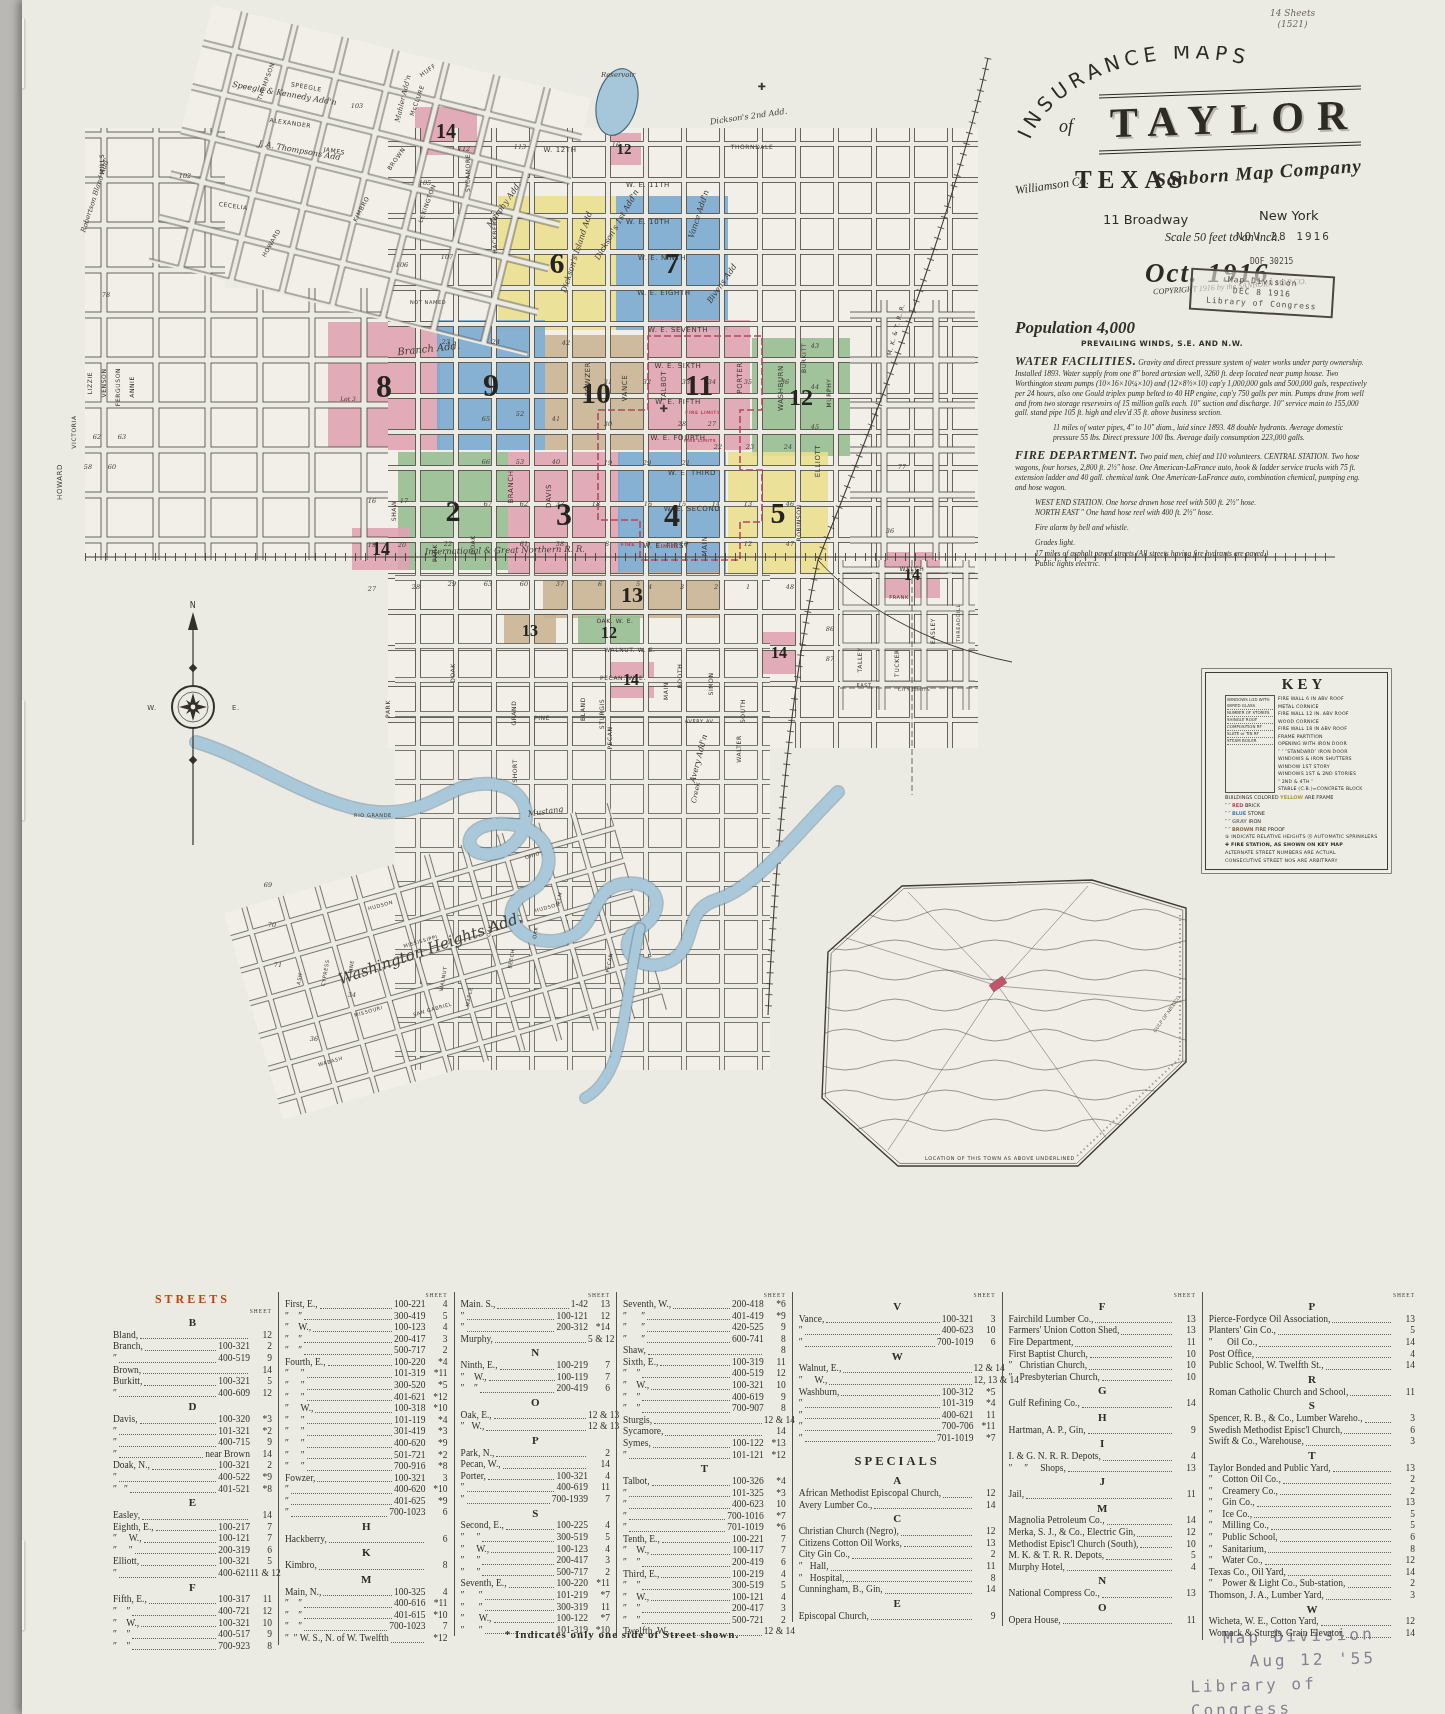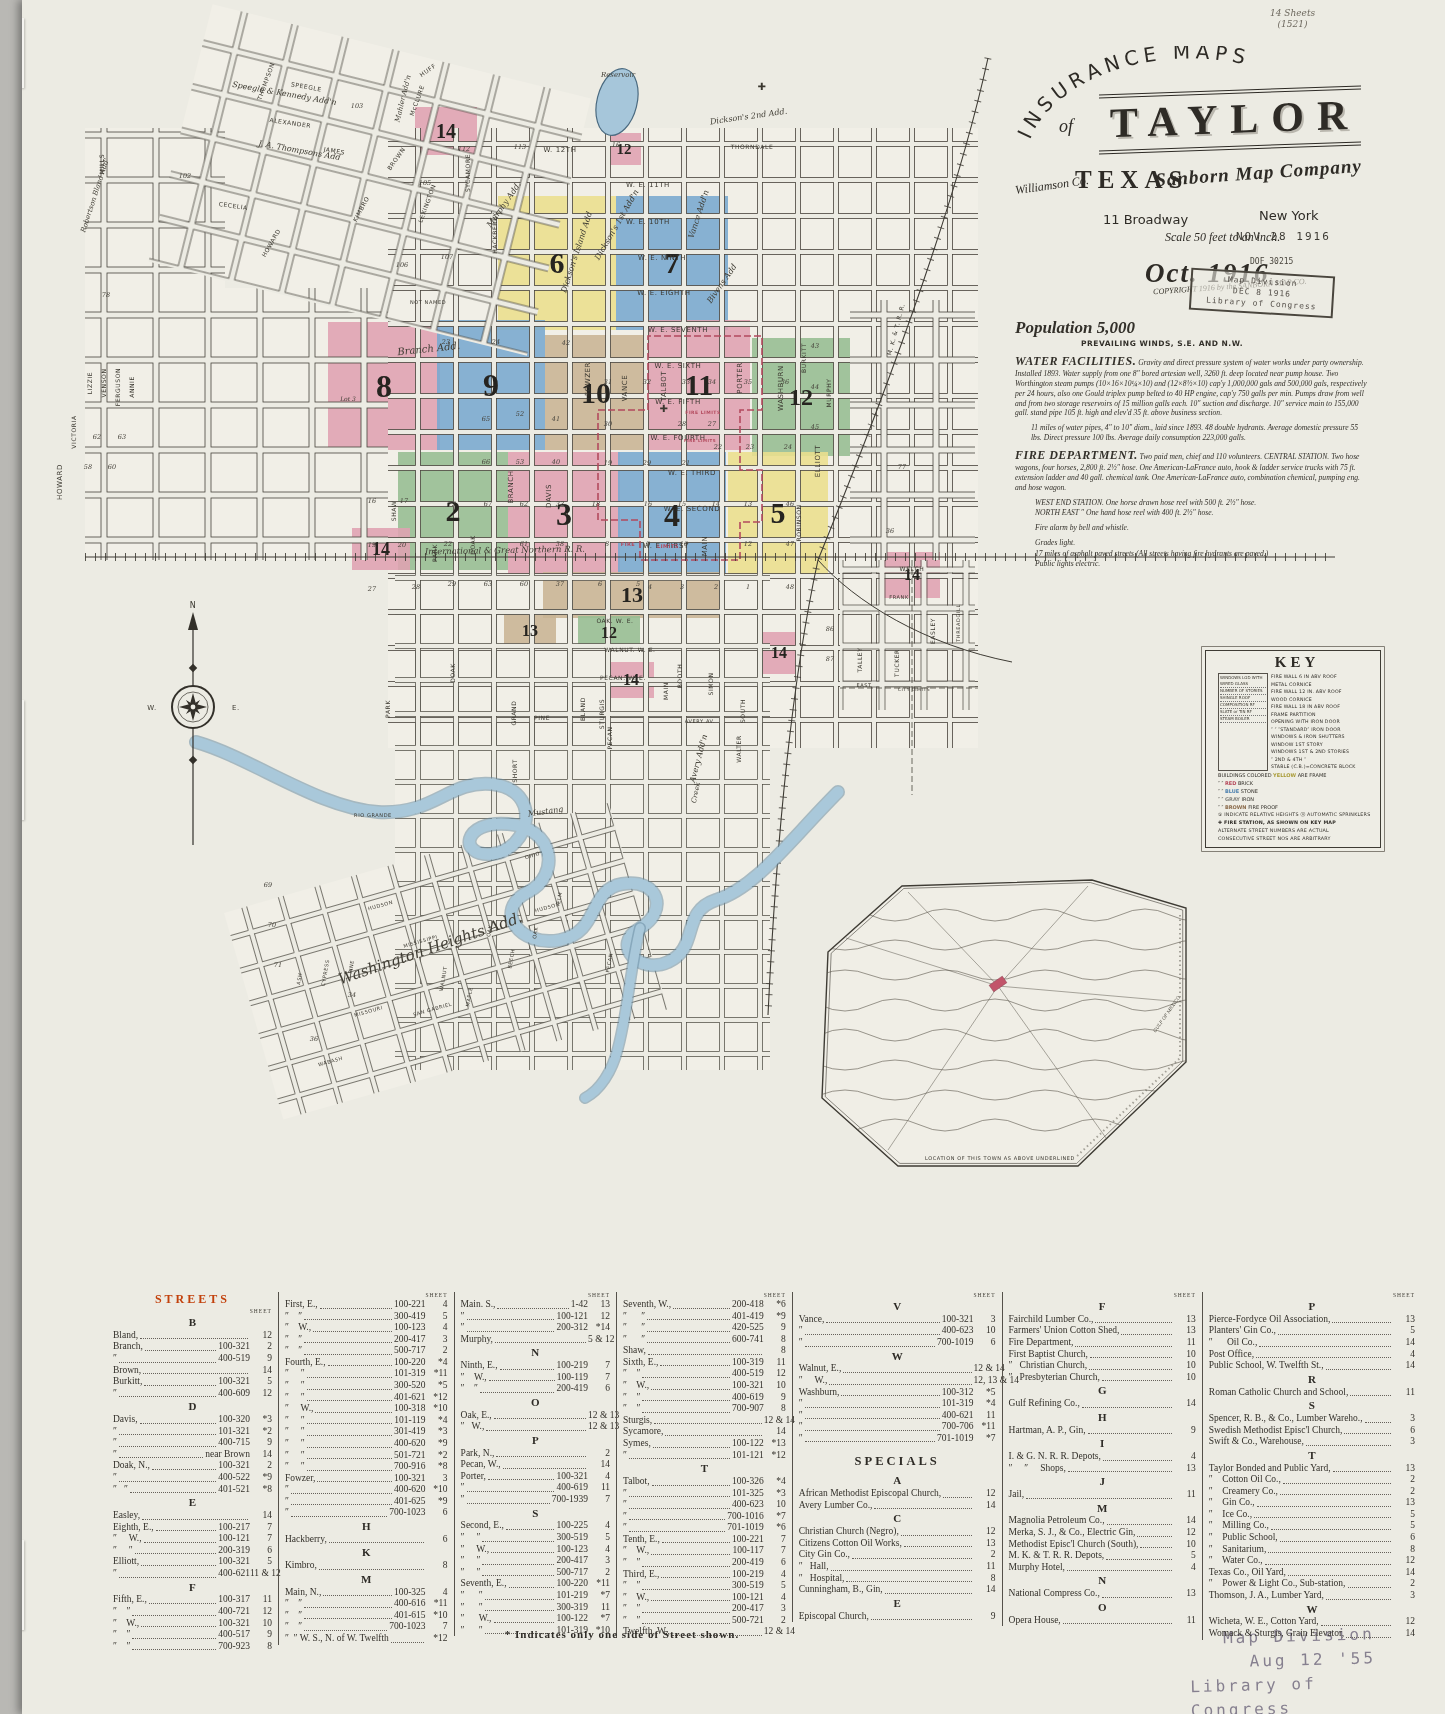--- a/index.html
+++ b/index.html
@@ -31,25 +31,25 @@
   .stamp-box{left:1168px;top:272px;width:132px;border:2px solid #4a463e;padding:2px 4px;transform:rotate(3.5deg);color:#55504a;text-align:center;background:rgba(236,235,227,.6);}
   .stamp-box div{font:8px "DejaVu Sans Mono",monospace;line-height:1.4;letter-spacing:1px;}
   .stamp-purple{left:1168px;top:1624px;width:240px;color:#7c7587;transform:rotate(-1.5deg);opacity:.9;}
   .stamp-purple div{font:16px "DejaVu Sans Mono",monospace;letter-spacing:3px;line-height:1.5;}
   
   .info{left:993px;top:318px;width:352px;color:#33302a;}
   .pop{font:italic 17px "Liberation Serif",serif;font-weight:bold;}
   .winds{font:bold 7.5px "DejaVu Sans",sans-serif;letter-spacing:.5px;margin:1px 0 6px 38px;padding-left:28px;}
   .para{margin:0 0 5px 0;font:italic 7.6px "Liberation Serif",serif;line-height:1.3;}
   .para .ptitle{font:bold italic 12px "Liberation Serif",serif;letter-spacing:.5px;}
-  .ind1{margin-left:16px;}
+  .ind1{margin-left:38px;}
   .note{font:italic 7.6px "Liberation Serif",serif;line-height:1.35;margin-left:20px;}
   .notegap{margin-top:5px;}
   
-  .keybox{left:1183px;top:650px;width:158px;border:1.5px solid #3e3b34;background:#eeede5;padding:3px 4px 4px 12px;box-shadow:0 0 0 3px #eeede5, 0 0 0 3.8px #6a665c;}
+  .keybox{left:1183px;top:672px;width:158px;border:1.5px solid #3e3b34;background:#eeede5;padding:3px 4px 4px 19px;box-shadow:0 0 0 3px #eeede5, 0 0 0 3.8px #6a665c;}
   .keybox h3{margin:0 0 2px 0;text-align:center;font:bold 15px "Liberation Serif",serif;letter-spacing:4px;color:#2e2b26;}
   .keyflex{display:flex;}
   .keyleft{width:46px;border:.8px solid #55514a;margin-right:3px;padding:1px;}
   .keyleft div{font:4px "DejaVu Sans",sans-serif;color:#3a372f;line-height:1.5;border-bottom:.5px dotted #777;}
   .keylines{flex:1;}
   .keylines div{font:4.7px "DejaVu Sans",sans-serif;color:#33302a;line-height:1.6;letter-spacing:.2px;}
   .keycolor div{font:5px "DejaVu Sans",sans-serif;line-height:1.6;color:#33302a;}
   .keycolor b{font-weight:bold;}
   .keybottom div{font:4.8px "DejaVu Sans",sans-serif;line-height:1.7;color:#33302a;letter-spacing:.2px;}
   .keybottom .fs{color:#2e2b26;font-weight:bold;}
@@ -478,21 +478,21 @@
       <div>DEC 8 1916</div>
       <div>Library of Congress</div>
   </div>
   <div class="abs stamp-purple">
     <div style="margin-left:34px">Map Division</div>
     <div style="margin-left:60px">Aug 12 '55</div>
     <div>Library of Congress</div>
   </div>
 
   <div class="abs info">
-    <div class="pop">Population 5,000</div>
+    <div class="pop">Population 4,000</div>
     <div class="winds">PREVAILING WINDS, S.E. AND N.W.</div>
     <p class="para"><span class="ptitle">WATER FACILITIES.</span> <span>Gravity and direct pressure system of water works under party ownership. Installed 1893. Water supply from one 8″ bored artesian well, 3260 ft. deep located near pump house. Two Worthington steam pumps (10×16×10¼×10) and (12×8½×10) cap'y 1,000,000 gals and 500,000 gals, respectively per 24 hours, also one Gould triplex pump belted to 40 HP engine, cap'y 750 galls per min. Pumps draw from well and from two storage reservoirs of 15 million galls each. 10″ suction and discharge. 10″ service main to 155,000 gall. stand pipe 105 ft. high and elev'd 35 ft. above business section.</span></p>
     <p class="para ind1"><span>11 miles of water pipes, 4″ to 10″ diam., laid since 1893. 48 double hydrants. Average domestic pressure 55 lbs. Direct pressure 100 lbs. Average daily consumption 223,000 galls.</span></p>
     <p class="para"><span class="ptitle">FIRE DEPARTMENT.</span> <span>Two paid men, chief and 110 volunteers. CENTRAL STATION. Two hose wagons, four horses, 2,800 ft. 2½″ hose. One American-LaFrance auto, hook &amp; ladder service trucks with 75 ft. extension ladder and 40 gall. chemical tank. One American-LaFrance auto, combination chemical, pumping eng. and hose wagon.</span></p>
     <div class="note">WEST END STATION. One horse drawn hose reel with 500 ft. 2½″ hose.</div>
     <div class="note">NORTH EAST   ″   One hand hose reel with 400 ft. 2½″ hose.</div>
     <div class="note notegap">Fire alarm by bell and whistle.</div>
     <div class="note notegap">Grades light.</div>
     <div class="note">17 miles of asphalt paved streets (All streets having fire hydrants are paved.)</div>
     <div class="note">Public lights electric.</div>

